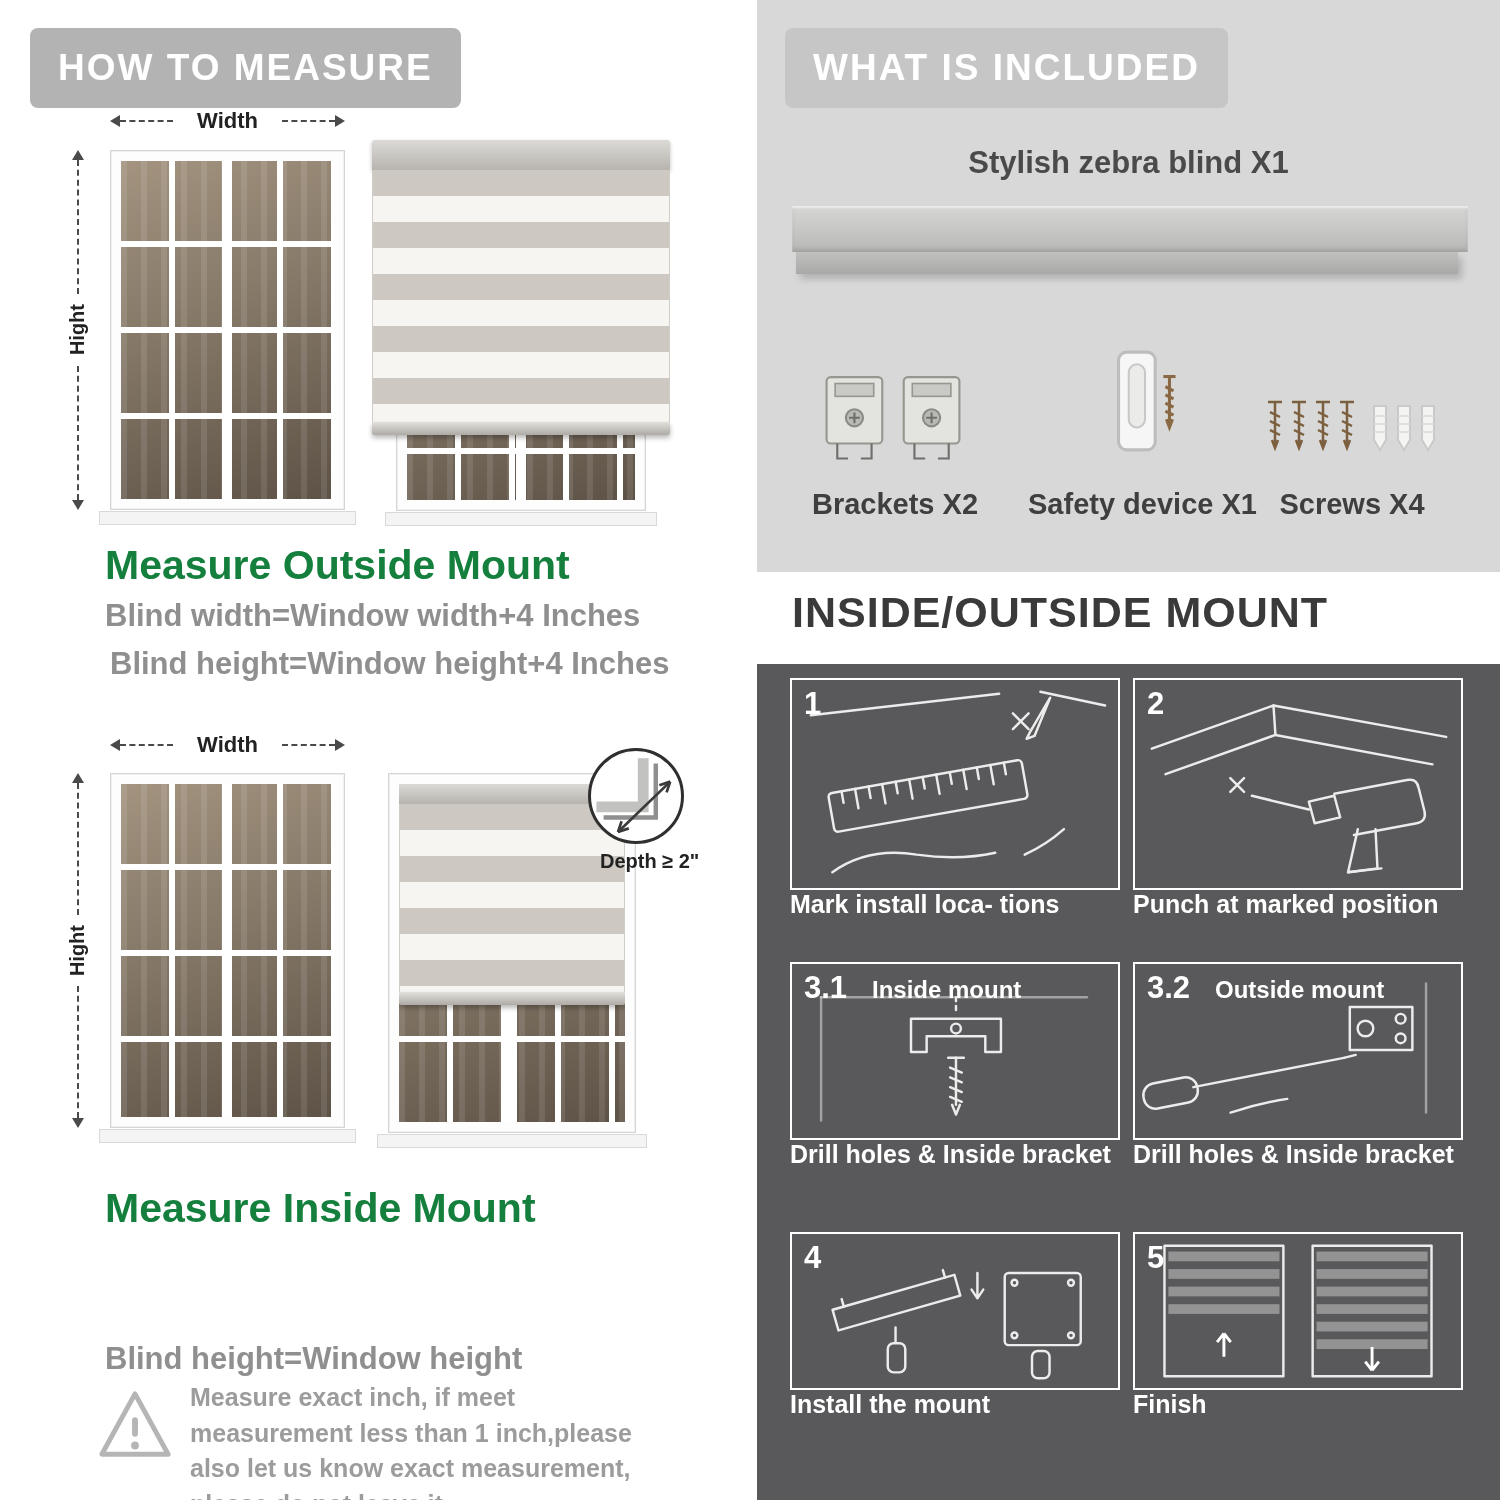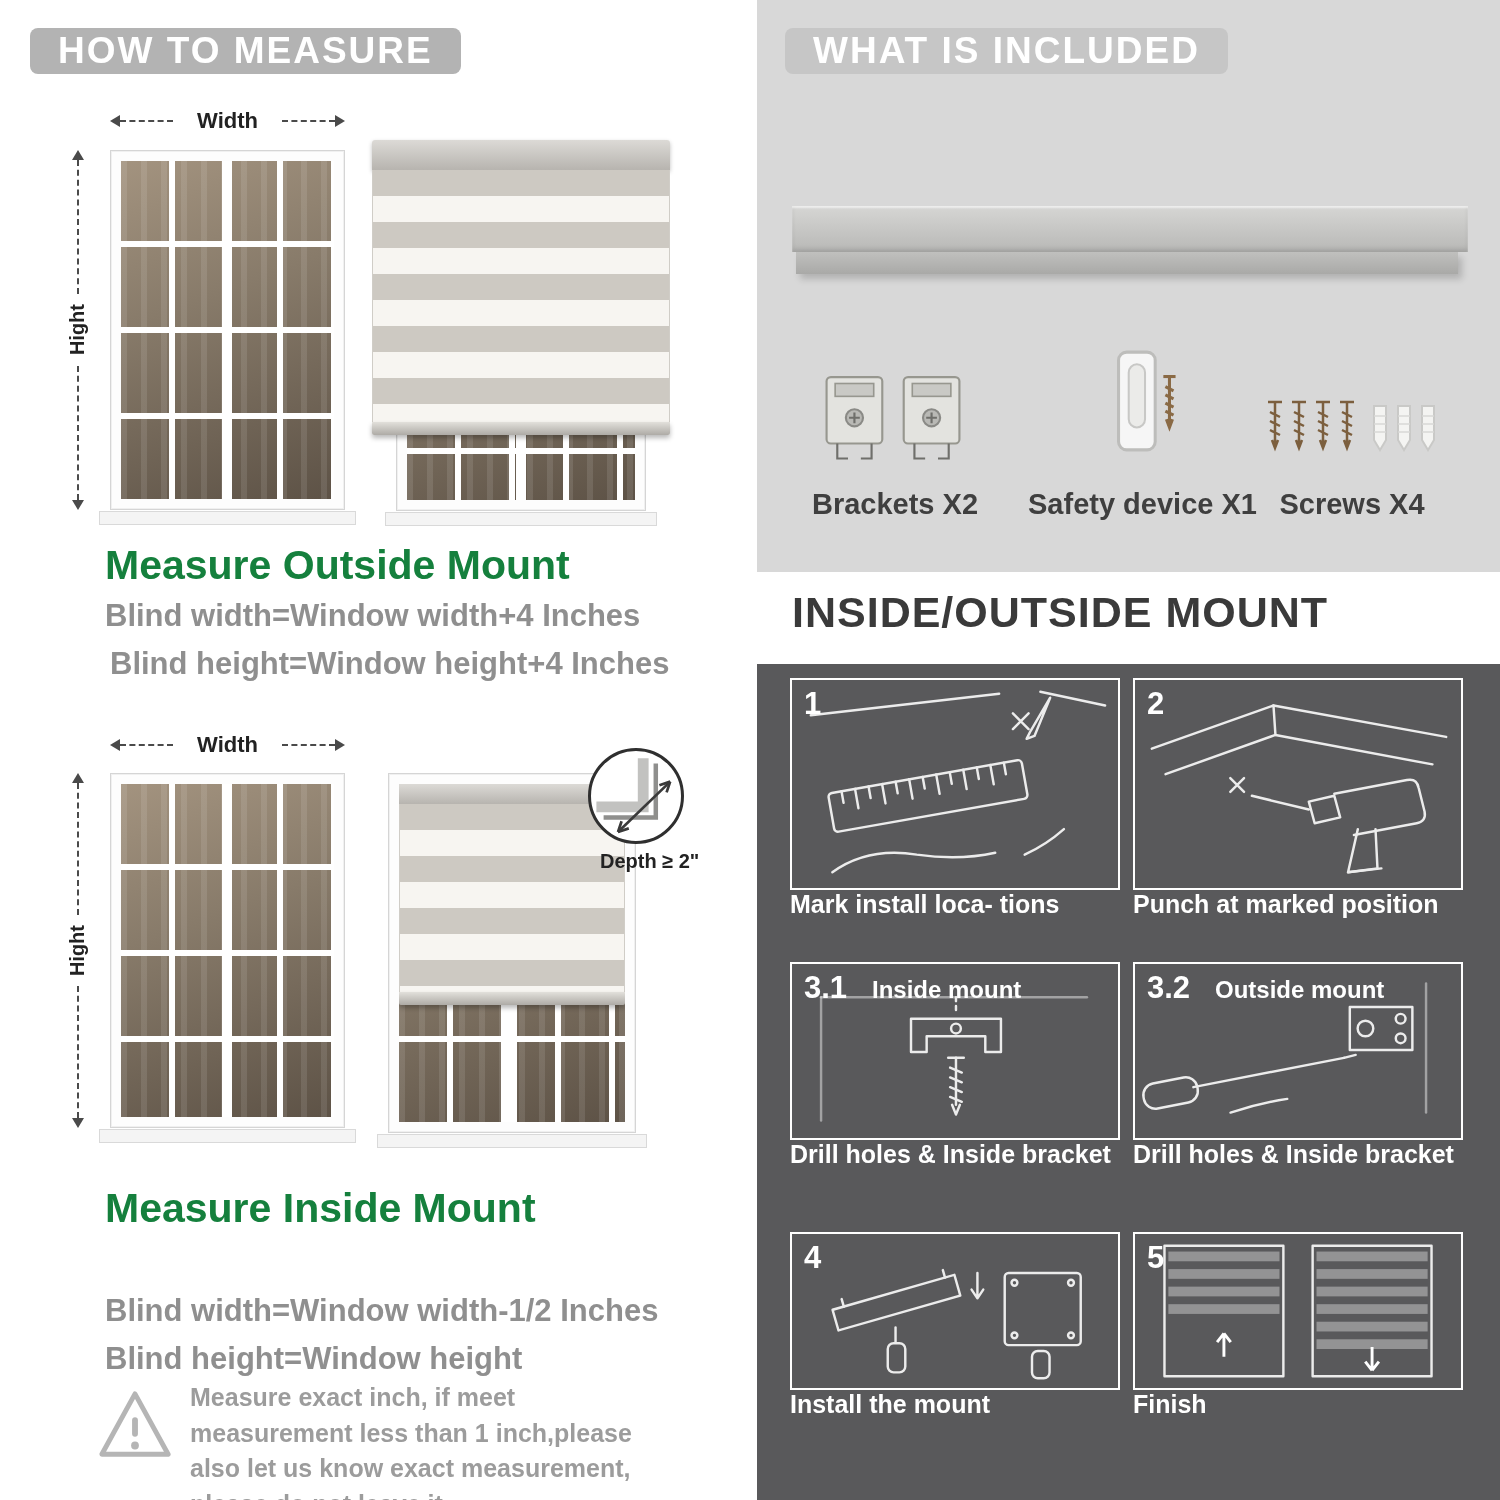--- a/index.html
+++ b/index.html
@@ -3,21 +3,21 @@
 <meta charset="utf-8">
 <style>
   *{margin:0;padding:0;box-sizing:border-box}
   body{background:#fff}
   #canvas{position:relative;width:1500px;height:1500px;background:#fff;overflow:hidden;
           font-family:"Liberation Sans",sans-serif;color:#333}
   .abs{position:absolute}
 
   
   .pill{position:absolute;background:#b3b3b3;color:#fff;font-weight:bold;font-size:37px;
-        letter-spacing:2px;padding:2px 28px;border-radius:8px;white-space:nowrap}
+        letter-spacing:2px;padding:19px 28px;border-radius:8px;white-space:nowrap}
   .pill.light{background:#c6c6c6}
 
   
   .sec-title{position:absolute;font-size:41px;font-weight:bold;color:#15803d}
   .mline{position:absolute;font-size:31px;font-weight:bold;color:#8f8f8f;white-space:nowrap}
   .warn-text{position:absolute;font-size:25px;font-weight:bold;color:#9c9c9c;line-height:1.42;width:480px}
 
   
   .window{position:absolute;background:#fdfdfd;border:1px solid #d5d5d5;padding:10px;
           box-shadow:0 0 0 1px #f0f0f0 inset}
@@ -154,32 +154,32 @@
     <svg viewBox="0 0 100 100">
       <path d="M6 62 L58 62 L58 8" stroke="#c2c2c0" stroke-width="12" fill="none"></path>
       <path d="M14 74 L72 74 L72 14" stroke="#8f8f8d" stroke-width="5" fill="none"></path>
       <path d="M30 90 L88 34" stroke="#3a3a3a" stroke-width="3" fill="none"></path>
       <path d="M30 90 l4 -12 M30 90 l12 -4 M88 34 l-12 4 M88 34 l-4 12" stroke="#3a3a3a" stroke-width="3" fill="none"></path>
     </svg>
   </div>
   <div class="depth-label" style="left:600px;top:850px">Depth ≥ 2"</div>
 
   <h2 class="sec-title" style="left:105px;top:1185px">Measure Inside Mount</h2>
-  <p class="mline" style="left:105px;top:1293px">Blind width=Window width-1/2 Inches</p>
   <p class="mline" style="left:105px;top:1341px">Blind height=Window height</p>
 
   <svg class="abs" style="left:96px;top:1386px" width="78" height="78" viewBox="0 0 80 80">
     <path d="M40 8 L74 70 L6 70 Z" fill="none" stroke="#b5b5b5" stroke-width="5" stroke-linejoin="round"></path>
     <rect x="37" y="32" width="6" height="20" rx="3" fill="#b5b5b5"></rect>
     <circle cx="40" cy="61" r="4" fill="#b5b5b5"></circle>
   </svg>
   <p class="warn-text" style="left:190px;top:1380px">Measure exact inch, if meet measurement less than 1 inch,please also let us know exact measurement, please do not leave it</p>
 
   <div class="panel-light"></div>
   <div class="pill light" style="left:785px;top:28px">WHAT IS INCLUDED</div>
+  <div class="product-label">Stylish zebra blind X1</div>
   <div class="headrail"></div>
 
   <svg class="abs" style="left:818px;top:372px" width="150" height="98" viewBox="0 0 140 90">
     <g stroke="#97978f" fill="#e3e3df" stroke-width="2">
       <rect x="8" y="4" width="52" height="62" rx="4"></rect>
       <rect x="80" y="4" width="52" height="62" rx="4"></rect>
     </g>
     <g fill="#c9c9c5" stroke="#97978f" stroke-width="1.5">
       <rect x="16" y="10" width="36" height="12"></rect>
       <rect x="88" y="10" width="36" height="12"></rect>

